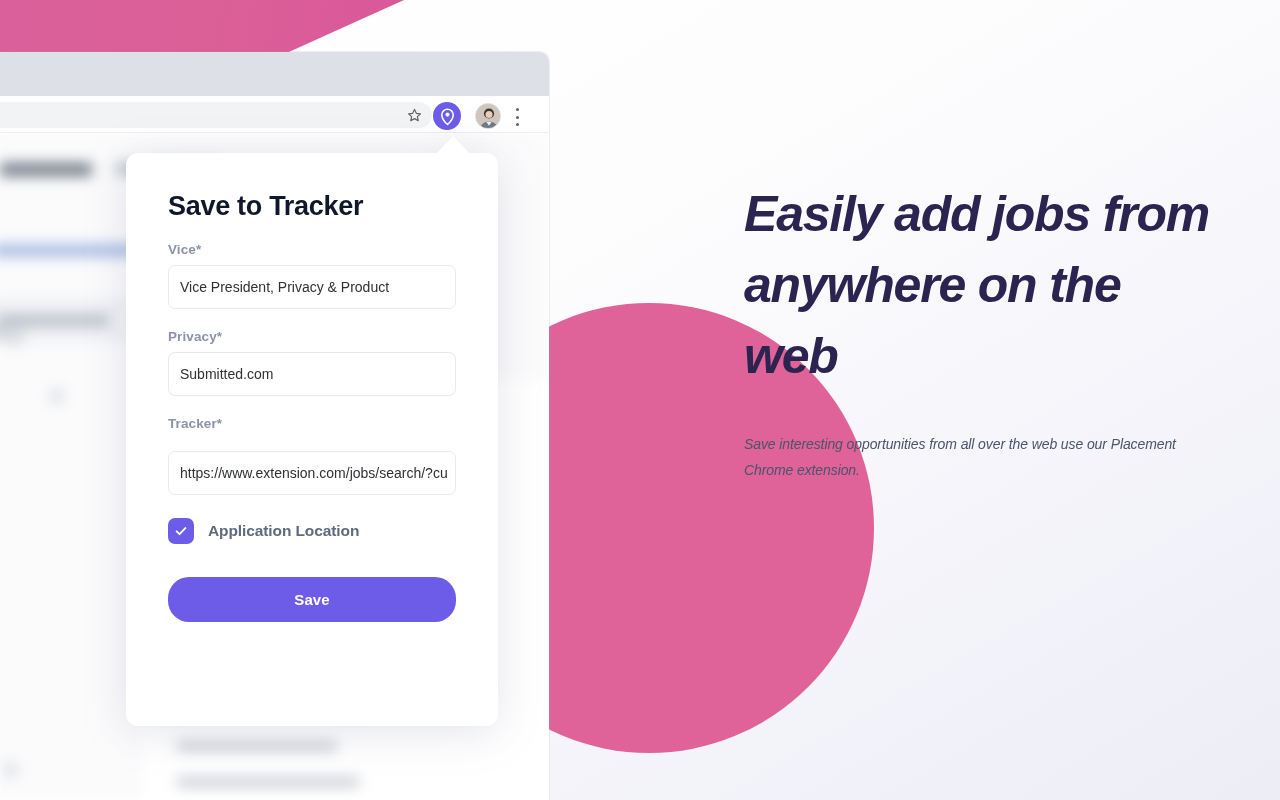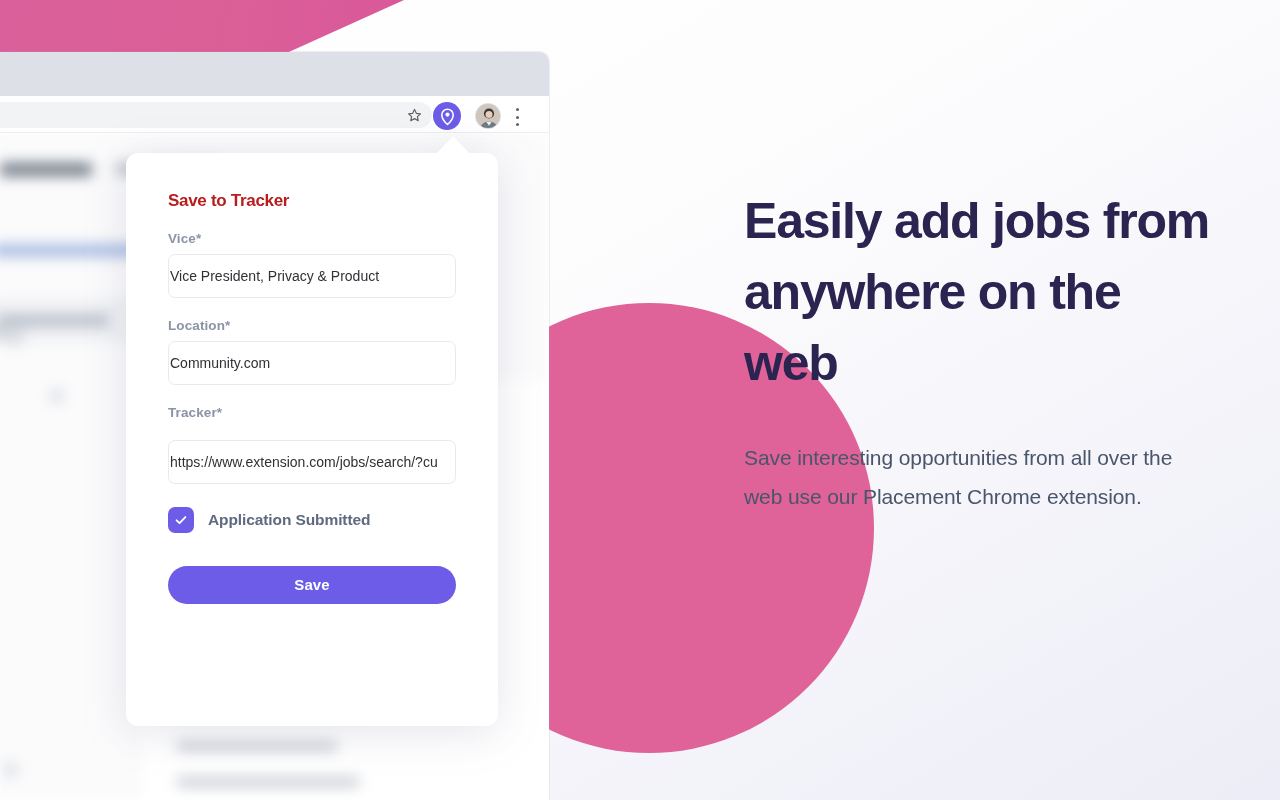--- a/index.html
+++ b/index.html
@@ -124,37 +124,37 @@
   }
   .popup{
     position:absolute; left:0; top:17px;
     width:372px; height:573px;
     background:#ffffff;
     border-radius:12px;
   }
   .popup-inner{ padding:39px 42px 0 42px; }
 
   .popup-title{
-    font-size:17px; font-weight:700; color:#b91c1c;
+    font-size:27px; font-weight:700; color:#0f172a;
     letter-spacing:-.3px; line-height:1.1;
   }
 
   .field{ margin-top:20px; }
   .field:first-of-type{ margin-top:22px; }
   .field-label{
     font-size:13.5px; font-weight:700; color:#8b93a7;
     letter-spacing:.1px; margin-bottom:8px;
   }
   .field-input{
     width:288px; height:44px;
     border:1px solid #e9eaef; border-radius:7px;
     background:#ffffff;
     font-family:"Liberation Sans", sans-serif;
     font-size:14px; color:#2f3135;
-    padding:0 1px;
+    padding:0 11px;
     outline:none;
     overflow:hidden; white-space:nowrap; text-overflow:clip;
     display:flex; align-items:center;
   }
 
   .check-row{
     display:flex; align-items:center;
     margin-top:23px;
   }
   .checkbox{
@@ -164,40 +164,40 @@
     flex-shrink:0;
   }
   .check-label{
     margin-left:14px;
     font-size:15.5px; font-weight:600; color:#5f6a80;
     letter-spacing:-.1px;
   }
 
   .save-btn{
     margin-top:33px;
-    width:288px; height:38px;
+    width:288px; height:45px;
     background:#6c5ce7;
     border:none; border-radius:21px;
     color:#ffffff; font-size:15px; font-weight:700;
     font-family:"Liberation Sans", sans-serif;
     letter-spacing:.1px;
     cursor:pointer;
   }
 
   
   .marketing{
-    position:absolute; left:744px; top:186px; width:470px;
+    position:absolute; left:744px; top:179px; width:470px;font-style:italic;
   }
   .m-heading{
     font-size:50px; font-weight:700; color:#2b2450;
     line-height:1.42; letter-spacing:-1.2px;
   }
   .m-body{
     margin-top:39px;
-    font-size:21px; color:#49556a; line-height:1.86;
+    font-size:14px; color:#49556a; line-height:1.86;
     letter-spacing:-.1px;
   }
 </style>
 </head>
 <body>
 
 <div class="page-bg"></div>
 
 <div class="pink-circle"></div>
 
@@ -276,39 +276,39 @@
   <div class="popup">
     <div class="popup-inner">
       <div class="popup-title">Save to Tracker</div>
 
       <div class="field">
         <div class="field-label">Vice*</div>
         <div class="field-input">Vice President, Privacy &amp; Product</div>
       </div>
 
       <div class="field">
-        <div class="field-label">Location*</div>
-        <div class="field-input">Community.com</div>
+        <div class="field-label">Privacy*</div>
+        <div class="field-input">Submitted.com</div>
       </div>
 
       <div class="field">
         <div class="field-label">Tracker*</div>
       </div>
 
       <div class="field">
         <div class="field-input">https://www.extension.com/jobs/search/?cu</div>
       </div>
 
       <div class="check-row">
         <div class="checkbox">
           <svg width="14" height="14" viewBox="0 0 24 24" fill="none" stroke="#ffffff" stroke-width="3.2" stroke-linecap="round" stroke-linejoin="round">
             <polyline points="4.5,12.5 9.5,17.5 19.5,7"></polyline>
           </svg>
         </div>
-        <div class="check-label">Application Submitted</div>
+        <div class="check-label">Application Location</div>
       </div>
 
       <button class="save-btn">Save</button>
     </div>
   </div>
 </div>
 
 <div class="marketing">
   <div class="m-heading">Easily add jobs from anywhere on the web</div>
   <div class="m-body">Save interesting opportunities from all over the web use our Placement Chrome extension.</div>

